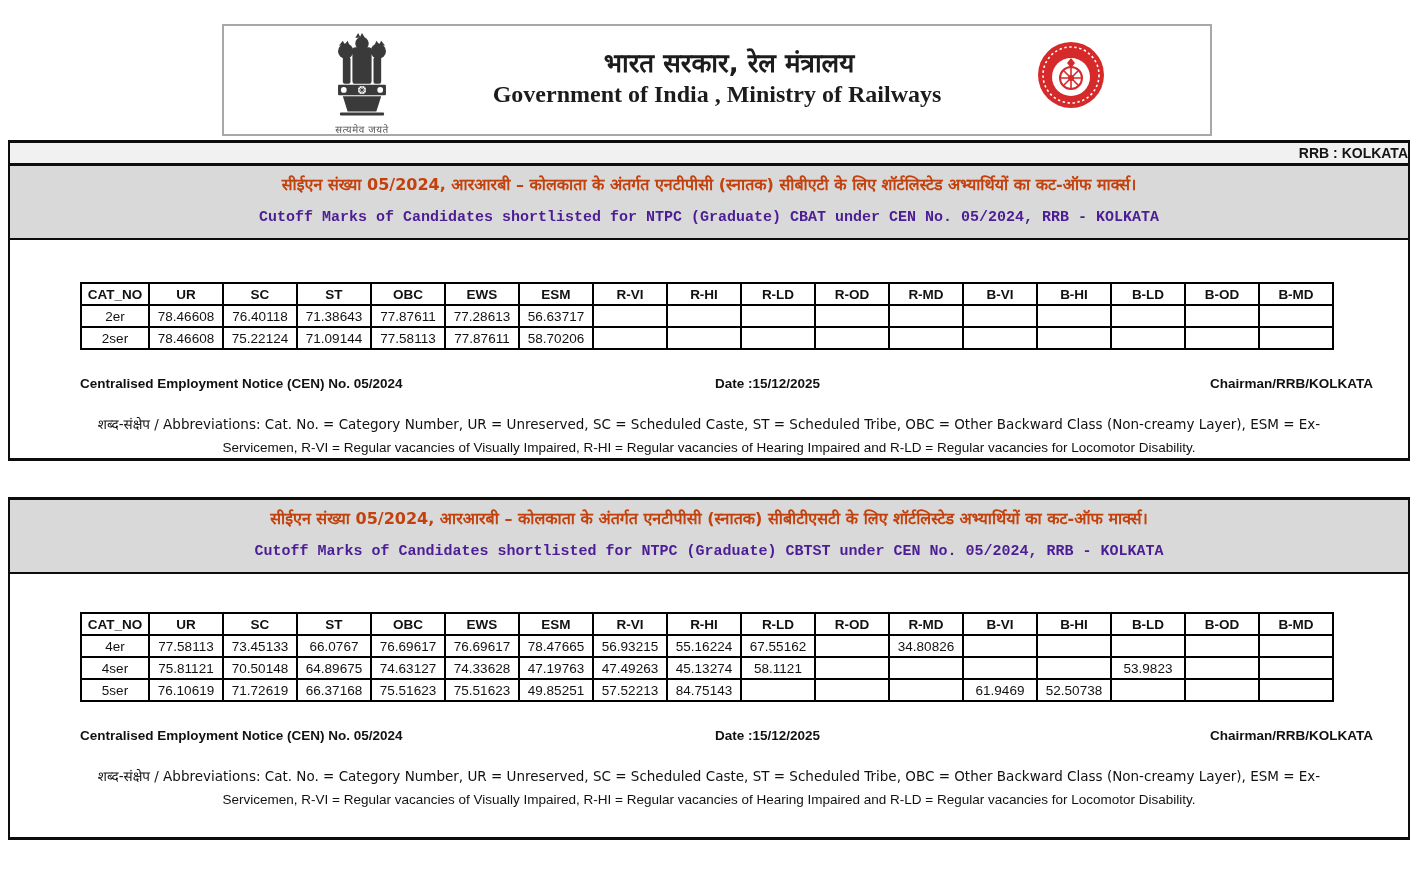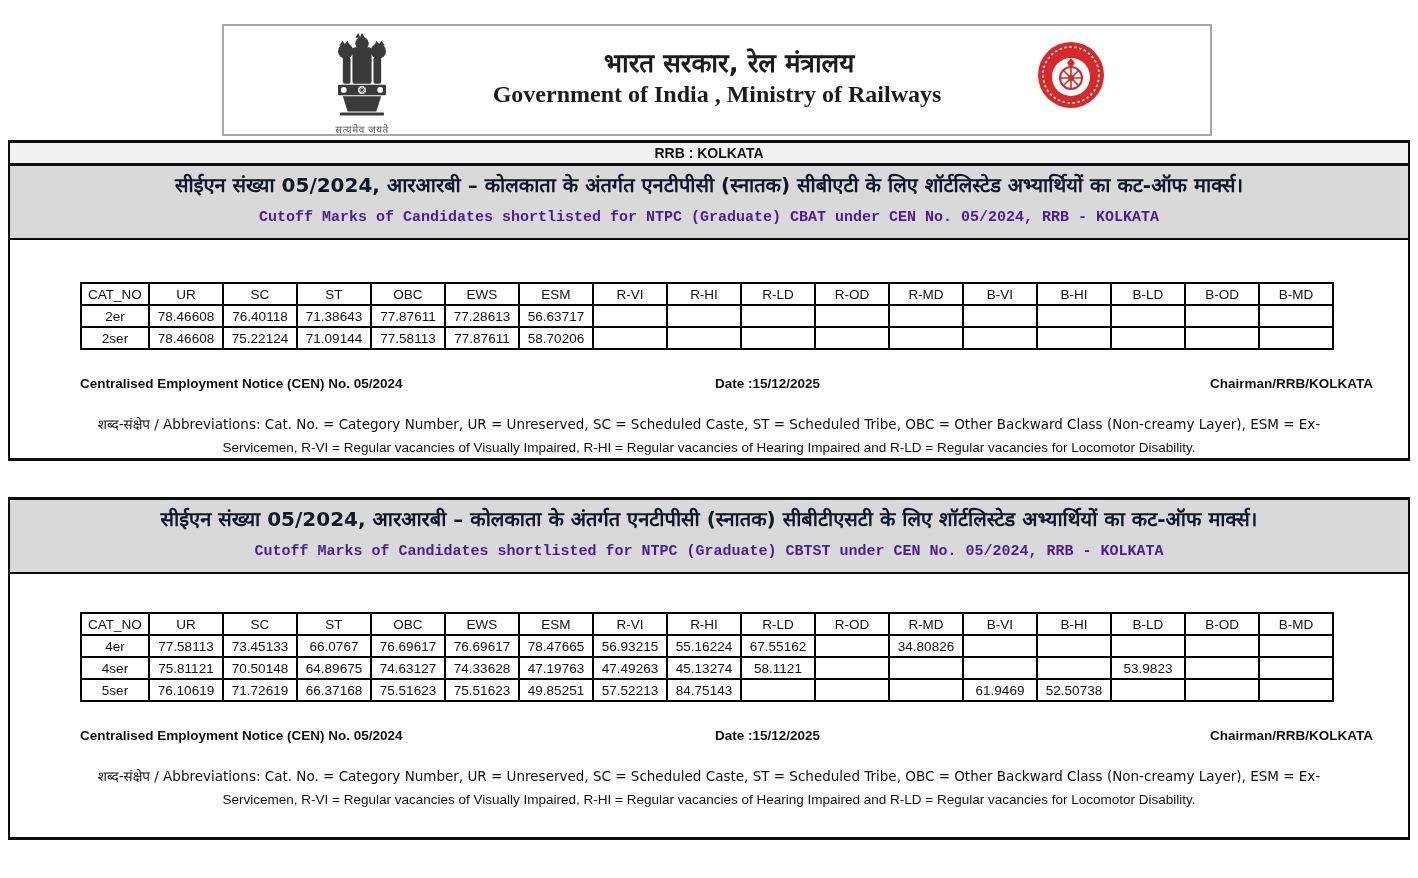--- a/index.html
+++ b/index.html
@@ -53,32 +53,32 @@
     border-top-width: 3px; border-bottom-width: 3px;
     box-sizing: content-box;
   }
   .notice-1 { top: 140px; height: 315px; }
   .notice-2 { top: 497px; height: 337px; }
 
   .rrb-bar {
     height: 20px; line-height: 20px;
     background: #f1f1f1;
     border-bottom: 3px solid #0d0d0d;
-    text-align: center;
+    text-align: right;
     font-size: 14px; font-weight: bold; color: #141414;
   }
   .title-bar {
     background: #d9d9d9;
     border-bottom: 2px solid #0d0d0d;
     text-align: center;
     padding: 7px 8px 9px 8px;
   }
   .title-hindi {
     font-family: "DejaVu Sans", sans-serif;
-    font-size: 20px; font-weight: bold; color: #0f172a;
+    font-size: 16px; font-weight: bold; color: #c2410c;
     line-height: 24px;
   }
   .title-english {
     font-size: 15px; font-weight: bold; color: #4c1d95;
     line-height: 22px; margin-top: 10px; font-family: Liberation Mono, monospace;
   }
 
   
   table.cutoff {
     border-collapse: collapse;
@@ -91,21 +91,21 @@
   table.cutoff th, table.cutoff td {
     border: 2px solid #000;
     height: 20px;
     padding: 0 2px;
     text-align: center;
     vertical-align: middle;
     font-size: 13.5px;
     white-space: nowrap;
     overflow: hidden;
   }
-  table.cutoff th { font-weight: normal; border-radius: 7px; }
+  table.cutoff th { font-weight: bold; border-radius: 7px; }
   table.cutoff td { font-weight: normal; }
 
   
   .footer-row {
     position: relative;
     margin-top: 25px;
     padding: 0 35px 0 70px;
     font-size: 13.5px; font-weight: bold; color: #111;
     height: 17px; line-height: 17px;
   }

